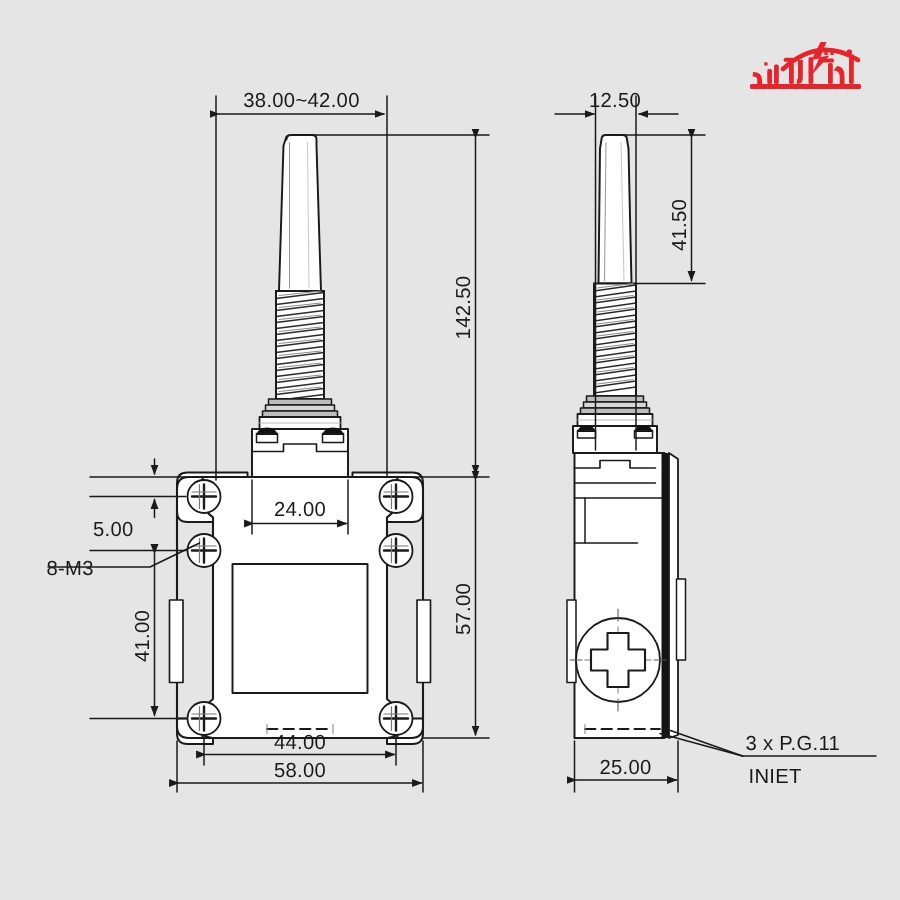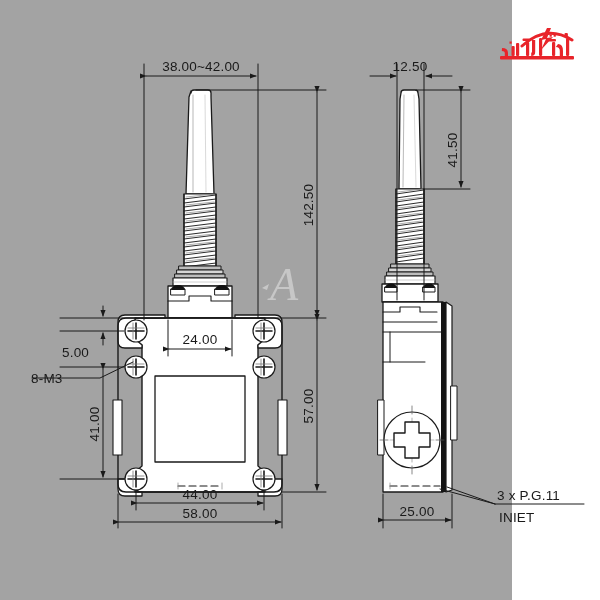--- a/index.html
+++ b/index.html
@@ -6,22 +6,22 @@
   html,body{margin:0;padding:0;}
   body{
     width:600px;height:600px;
     background:#ffffff;
     font-family:"Liberation Sans", sans-serif;
     overflow:hidden;
     position:relative;
   }
   #stage{
     position:relative;
-    width:512px;height:600px;
-    background:#a3a3a3;
+    width:600px;height:600px;
+    background:#e5e5e5;
   }
   svg.drawing{
     position:absolute;top:0;left:0;
     width:600px;height:600px;
   }
   .dimtext{
     font-family:"Liberation Sans", sans-serif;
     font-size:13.5px;
     fill:#1a1a1a;
     letter-spacing:0.2px;

